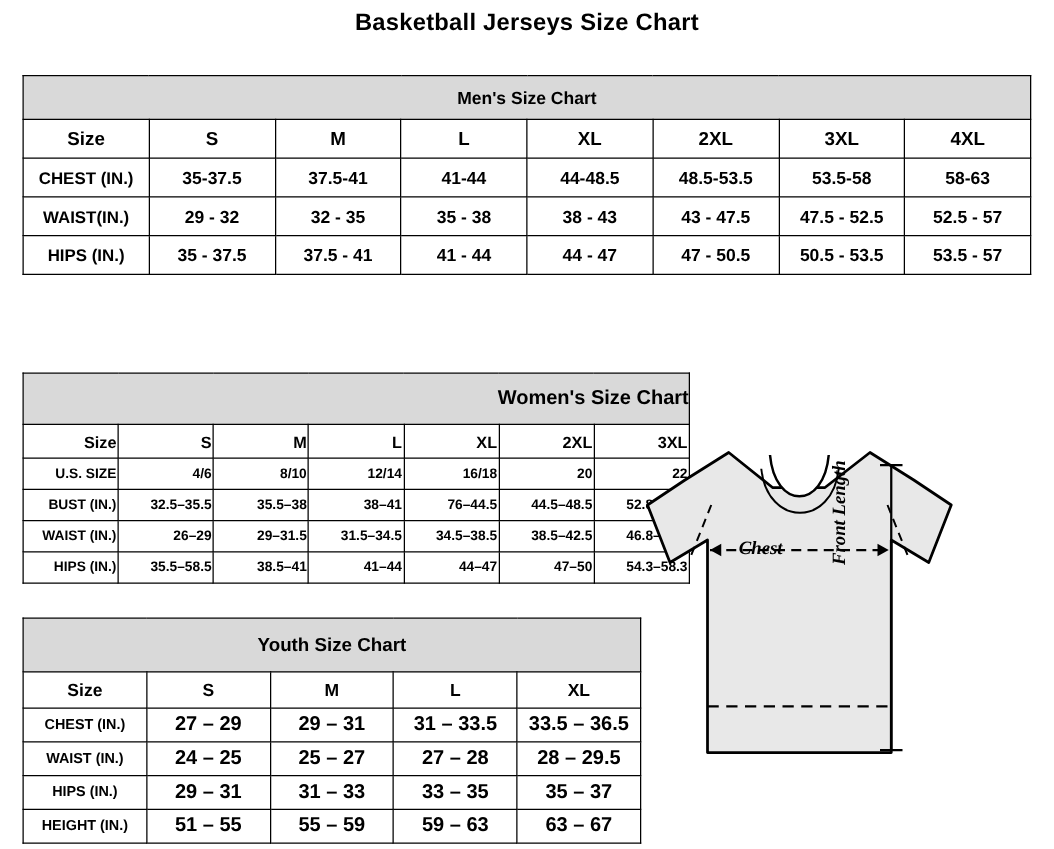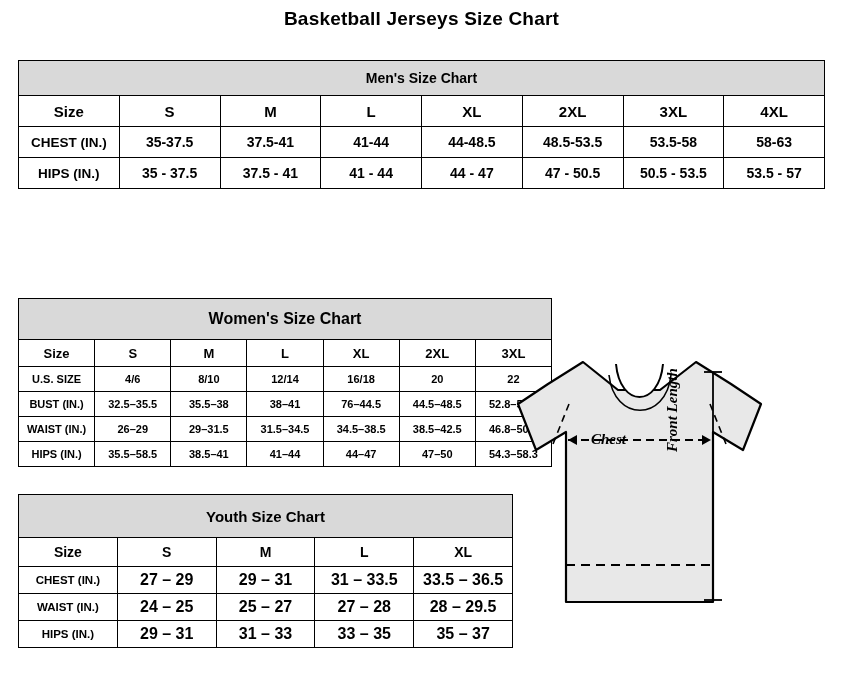--- a/index.html
+++ b/index.html
@@ -65,20 +65,21 @@
   
   #womens-chart {
     position: absolute;
     left: 18px;
     top: 298px;
     width: 534px;
   }
   #womens-chart td {
     height: 22px;
     font-size: 11px;
+    text-align: right;
   }
   #womens-chart .chart-caption { font-size: 16px; }
   #womens-chart .col-label { width: 80px; }
   #womens-chart .hdr-row td { font-size: 13px; height: 24px; }
   #womens-chart .row-label { font-size: 11px; }
 
   
   #youth-chart {
     position: absolute;
     left: 18px;
@@ -147,20 +148,30 @@
     <td class="row-label">CHEST (IN.)</td>
     <td>35-37.5</td>
     <td>37.5-41</td>
     <td>41-44</td>
     <td>44-48.5</td>
     <td>48.5-53.5</td>
     <td>53.5-58</td>
     <td>58-63</td>
   </tr>
   <tr>
+    <td class="row-label">WAIST(IN.)</td>
+    <td>29 - 32</td>
+    <td>32 - 35</td>
+    <td>35 - 38</td>
+    <td>38 - 43</td>
+    <td>43 - 47.5</td>
+    <td>47.5 - 52.5</td>
+    <td>52.5 - 57</td>
+  </tr>
+  <tr>
     <td class="row-label">HIPS (IN.)</td>
     <td>35 - 37.5</td>
     <td>37.5 - 41</td>
     <td>41 - 44</td>
     <td>44 - 47</td>
     <td>47 - 50.5</td>
     <td>50.5 - 53.5</td>
     <td>53.5 - 57</td>
   </tr>
 </tbody>
@@ -244,20 +255,27 @@
     <td>25 – 27</td>
     <td>27 – 28</td>
     <td>28 – 29.5</td>
   </tr>
   <tr>
     <td class="row-label">HIPS (IN.)</td>
     <td>29 – 31</td>
     <td>31 – 33</td>
     <td>33 – 35</td>
     <td>35 – 37</td>
+  </tr>
+  <tr>
+    <td class="row-label">HEIGHT (IN.)</td>
+    <td>51 – 55</td>
+    <td>55 – 59</td>
+    <td>59 – 63</td>
+    <td>63 – 67</td>
   </tr>
 </tbody>
   </table>
 
 <div id="jersey-figure">
   <svg width="295" height="310" viewBox="0 0 295 310" xmlns="http://www.w3.org/2000/svg">
 
     <path d="M 75 10
              L 40 32
              L 10 52

